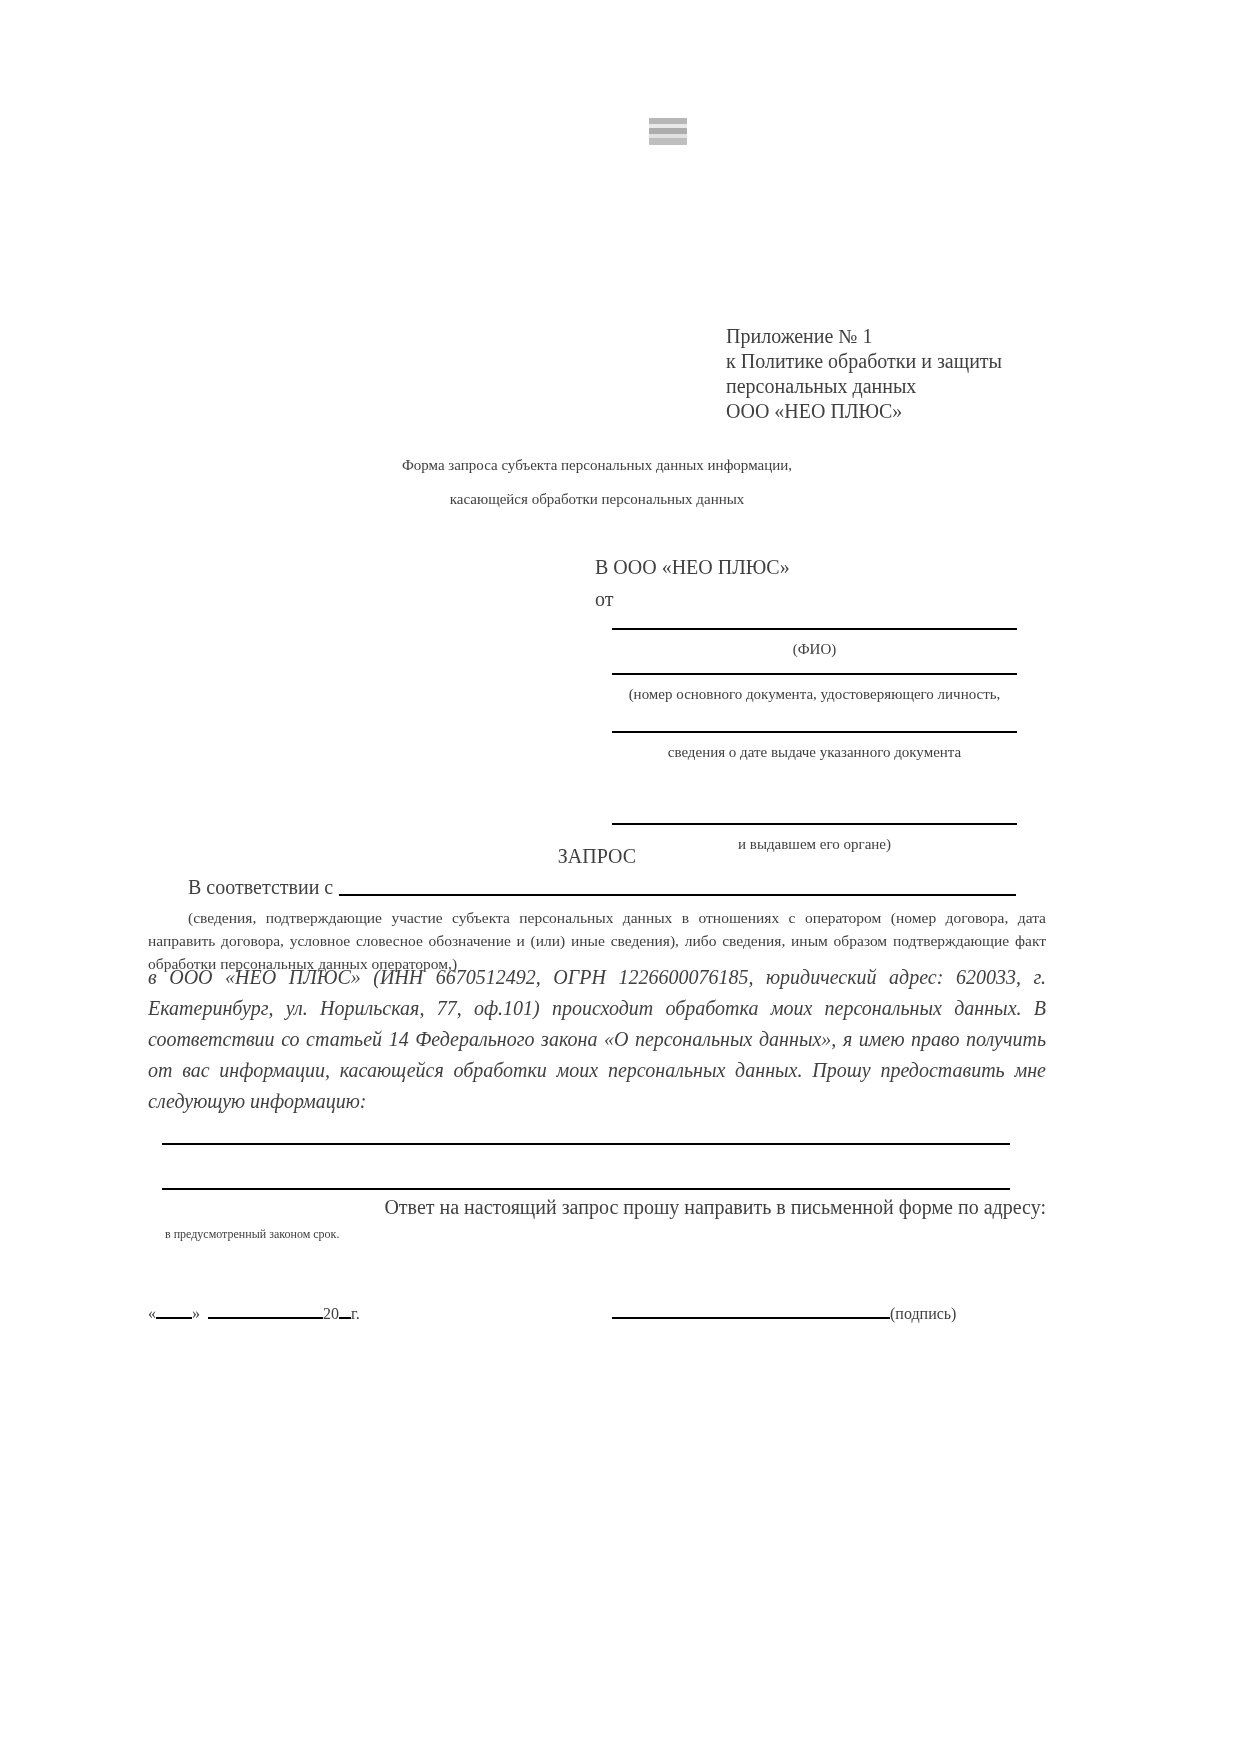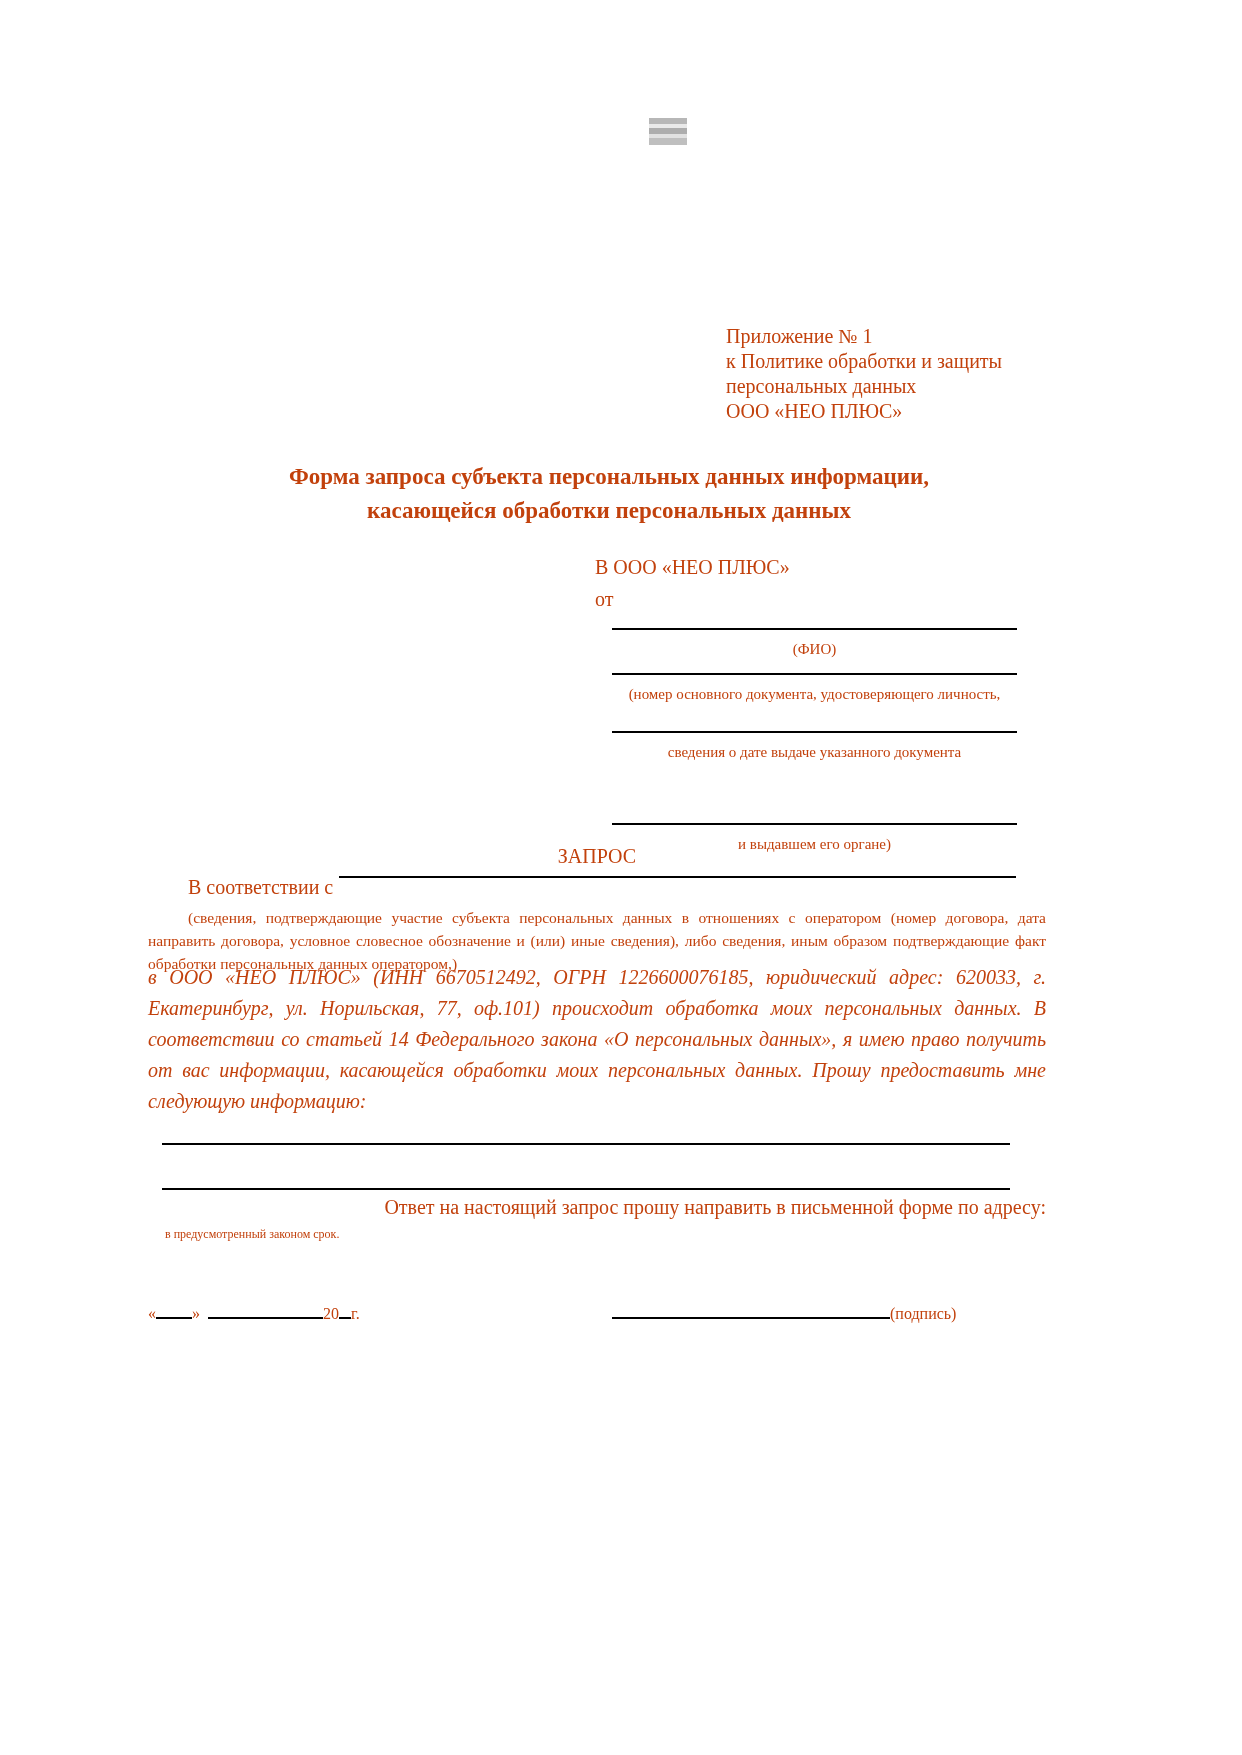--- a/index.html
+++ b/index.html
@@ -1,63 +1,63 @@
 <!DOCTYPE html>
 <html lang="ru"><head>
 <meta charset="utf-8">
 <style>
   html,body{margin:0;padding:0;background:#ffffff;}
   .page{
     position:relative;
     width:1242px;height:1755px;
     background:#ffffff;
     font-family:"Liberation Serif","DejaVu Serif",serif;
-    color:#c2410c;
+    color:#404040;
     overflow:hidden;
   }
   
   .logo{
     position:absolute;left:649px;top:118px;width:38px;height:27px;
     background:linear-gradient(180deg,
       #ababab 0%,#ababab 22%,
       #e6e6e6 22%,#e6e6e6 38%,
       #9f9f9f 38%,#9f9f9f 58%,
       #dcdcdc 58%,#dcdcdc 74%,
       #b5b5b5 74%,#b5b5b5 100%);
     opacity:.85;
     filter:blur(.4px);
   }
   .appendix{
     position:absolute;left:726px;top:324px;
     font-size:20px;line-height:25px;
   }
   .title{
     position:absolute;left:148px;top:448px;width:898px;
-    margin:12px;text-align:center;
-    font-size:23px;font-weight:bold;line-height:34px;
+    margin:0;text-align:center;
+    font-size:15px;font-weight:normal;line-height:34px;
   }
   .addressee{
     position:absolute;left:595px;top:551px;
     font-size:20px;line-height:32px;
   }
   .field{
     position:absolute;left:612px;width:405px;
     border-top:2px solid #000;
     text-align:center;
     font-size:15px;line-height:18px;
     padding-top:10px;
   }
   .f1{top:628px;} .f2{top:673px;} .f3{top:731px;} .f4{top:781px;margin-top:42px;}
   .zapros{
     position:absolute;left:148px;top:845px;width:898px;
     text-align:center;font-size:20px;
   }
   .lead-row{
     position:absolute;left:148px;top:876px;width:868px;
-    display:flex;font-size:20px;
+    display:flex;align-items:flex-end;font-size:20px;
   }
   .lead-row .lead-label{margin-left:40px;white-space:nowrap;}
   .fill-line{flex:1 1 auto;border-bottom:2px solid #000;margin-bottom:3px;margin-left:6px;height:0;}
   .fineprint{
     position:absolute;left:148px;top:906px;width:898px;
     font-size:15.5px;line-height:23px;
     text-align:justify;text-indent:40px;
   }
   .bodytext{
     position:absolute;left:148px;top:962px;width:898px;

